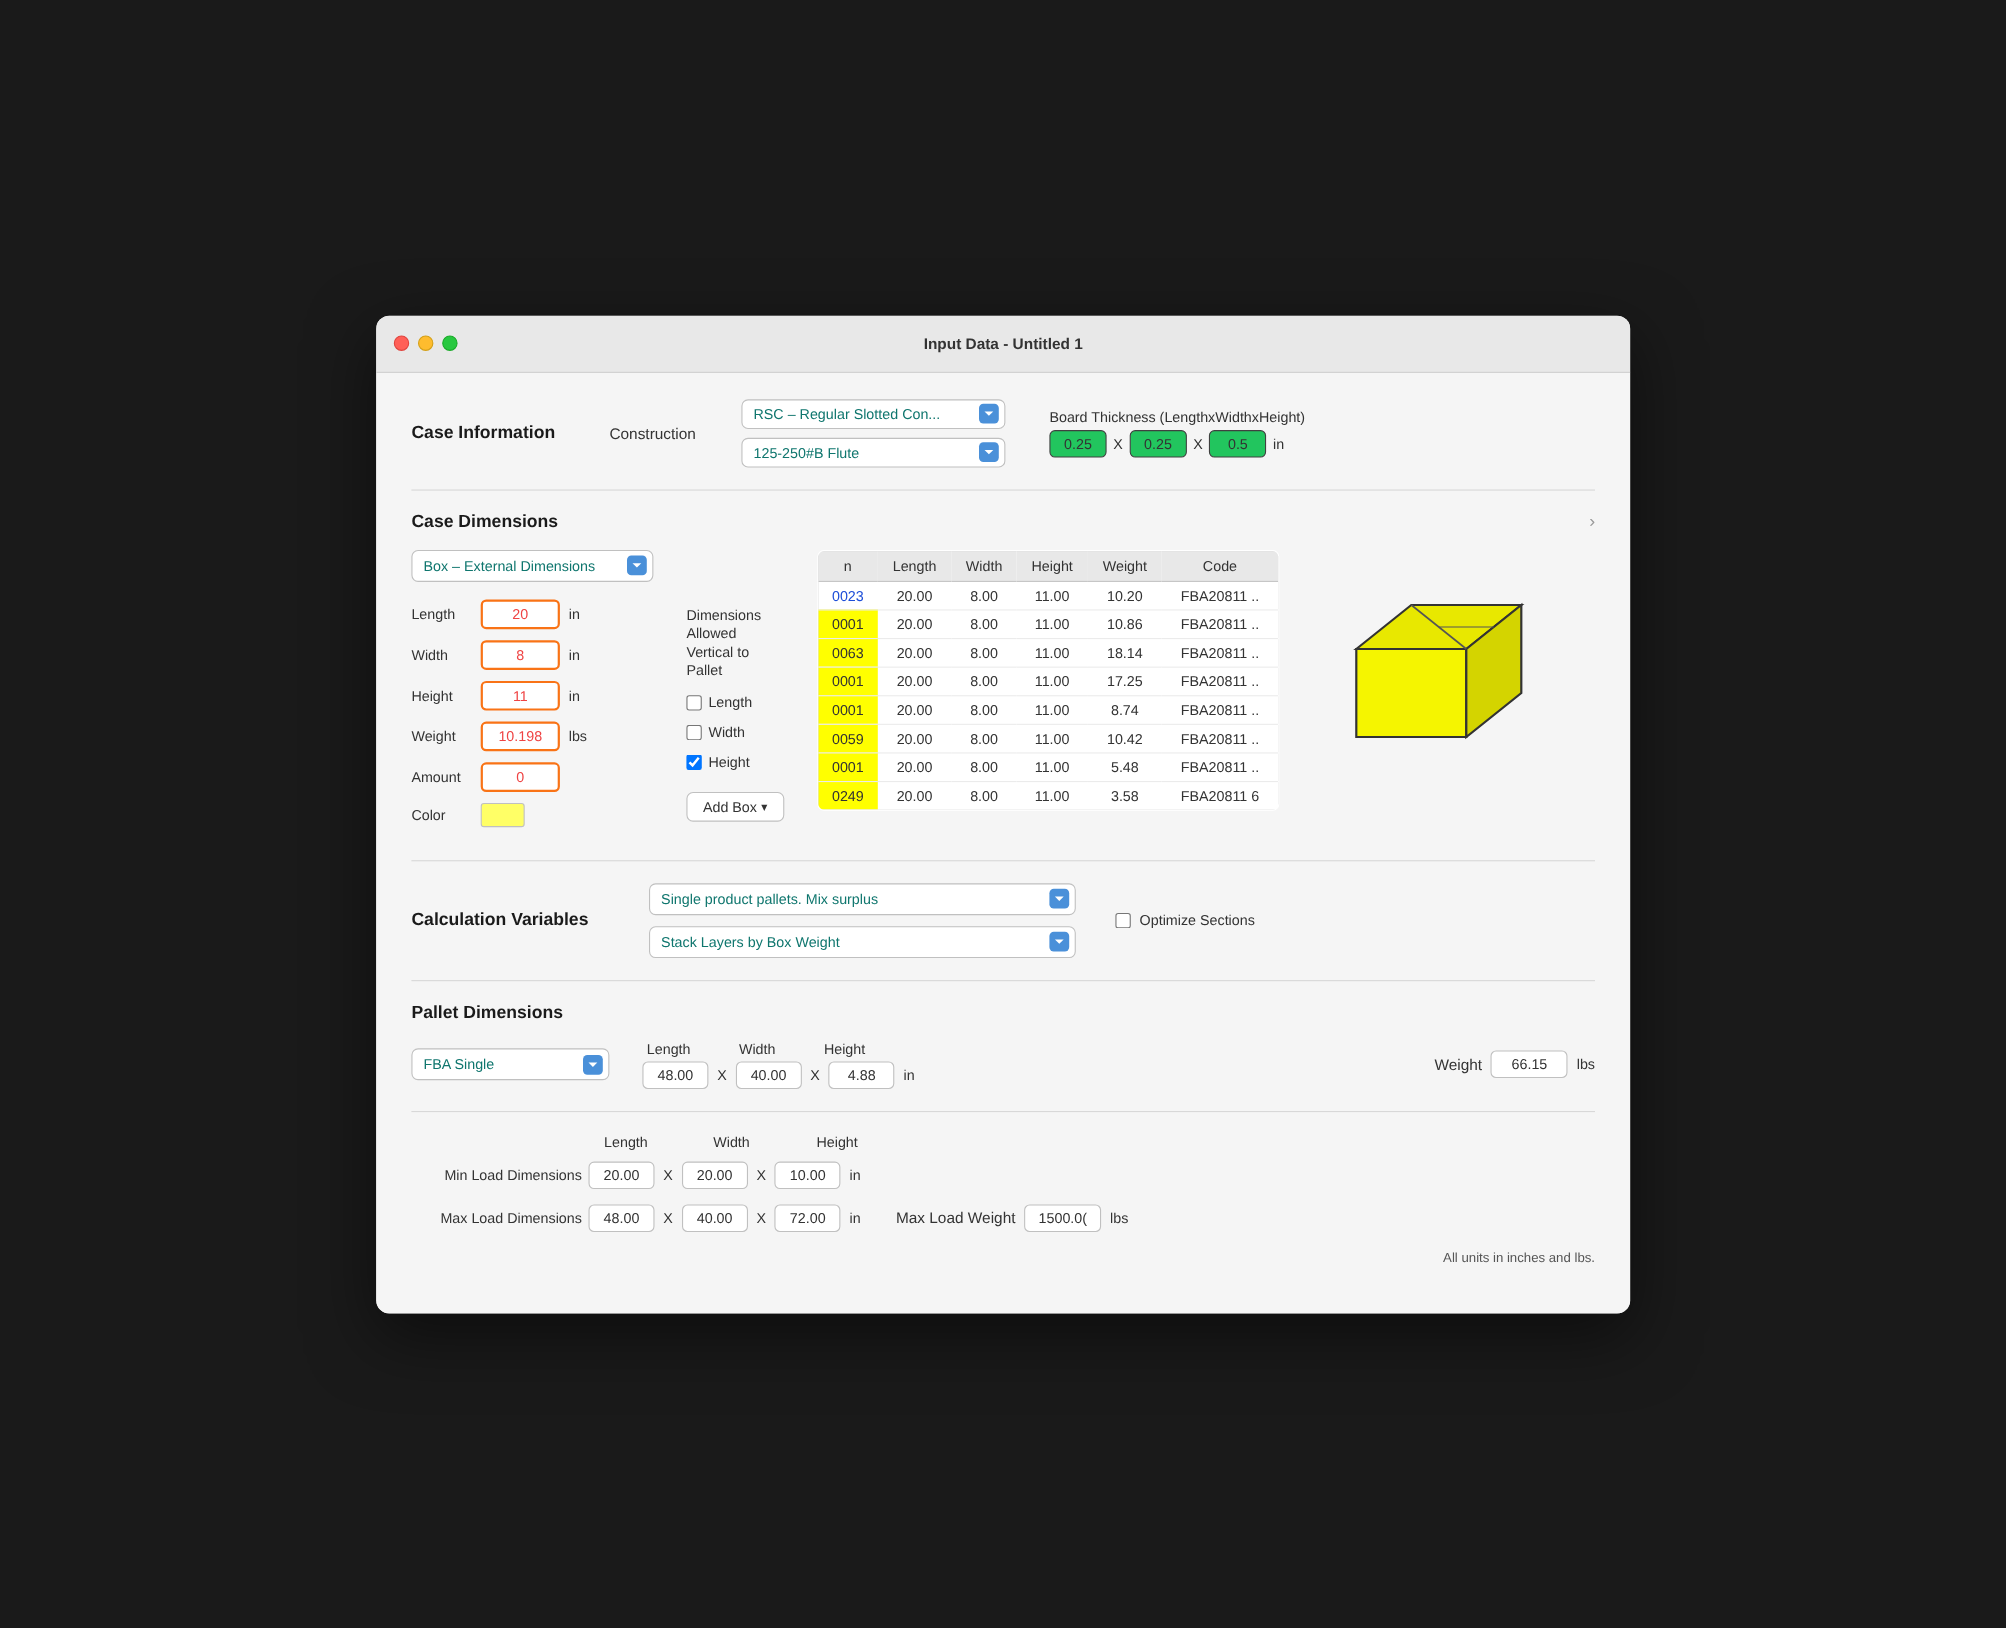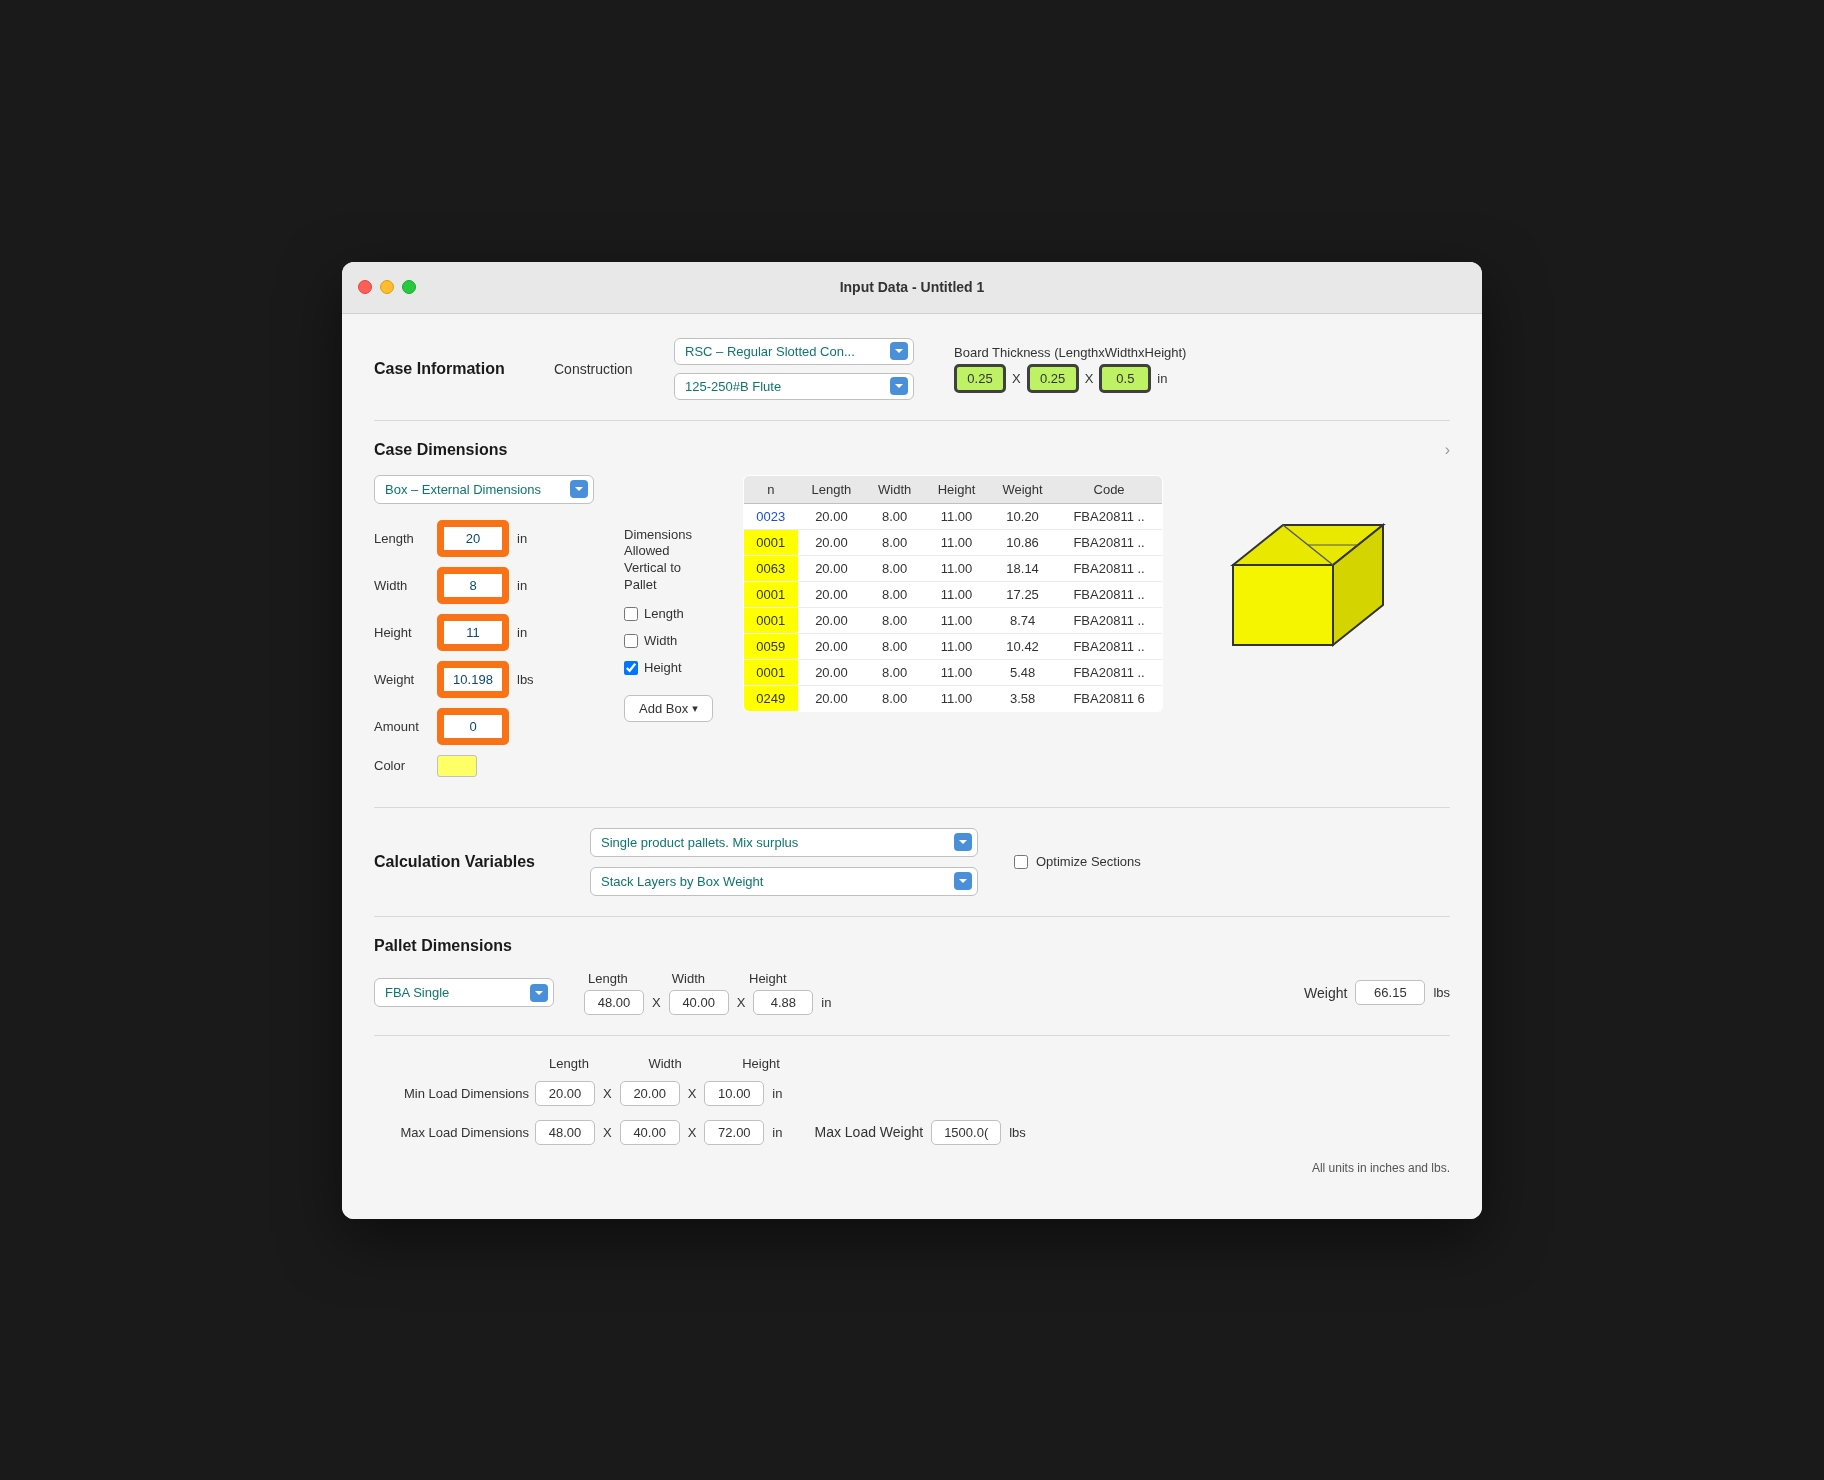--- a/index.html
+++ b/index.html
@@ -125,25 +125,25 @@
     }
     .thickness-inputs {
       display: flex;
       align-items: center;
       gap: 6px;
       margin-top: 4px;
     }
     .thickness-input {
       width: 52px;
       padding: 4px 6px;
-      border: 3px solid #404040;
+      border: 1px solid #404040;
       border-radius: 5px;
       font-size: 13px;
       text-align: center;
-      background: #bef264;
+      background: #22c55e;
       color: #333;
     }
     .x-separator {
       font-size: 13px;
       color: #333;
     }
     .unit-label {
       font-size: 13px;
       color: #333;
     }
@@ -173,26 +173,26 @@
       margin-bottom: 10px;
     }
     .field-label {
       font-size: 13px;
       color: #333;
       width: 55px;
     }
     .field-input {
       width: 72px;
       padding: 4px 6px;
-      border: 7px solid #f97316;
+      border: 2px solid #f97316;
       border-radius: 5px;
       font-size: 13px;
       text-align: center;
       background: white;
-      color: #0c4a6e;
+      color: #ef4444;
     }
     .field-unit {
       font-size: 13px;
       color: #333;
     }
     .dims-middle {
       display: flex;
       flex-direction: column;
       gap: 8px;
       margin-top: 52px;

